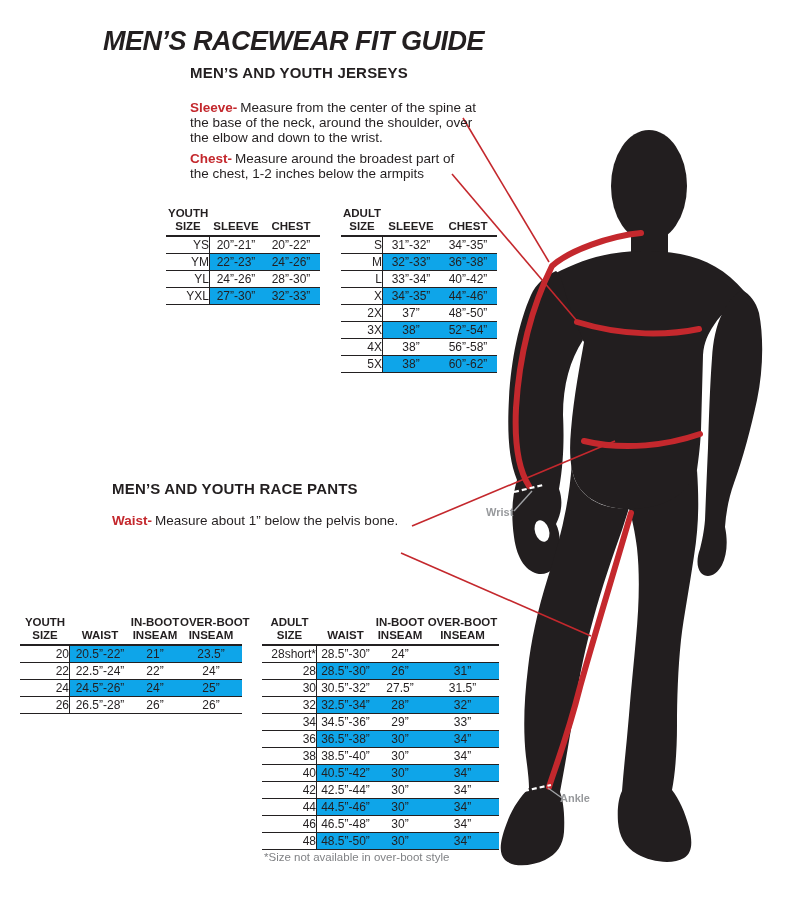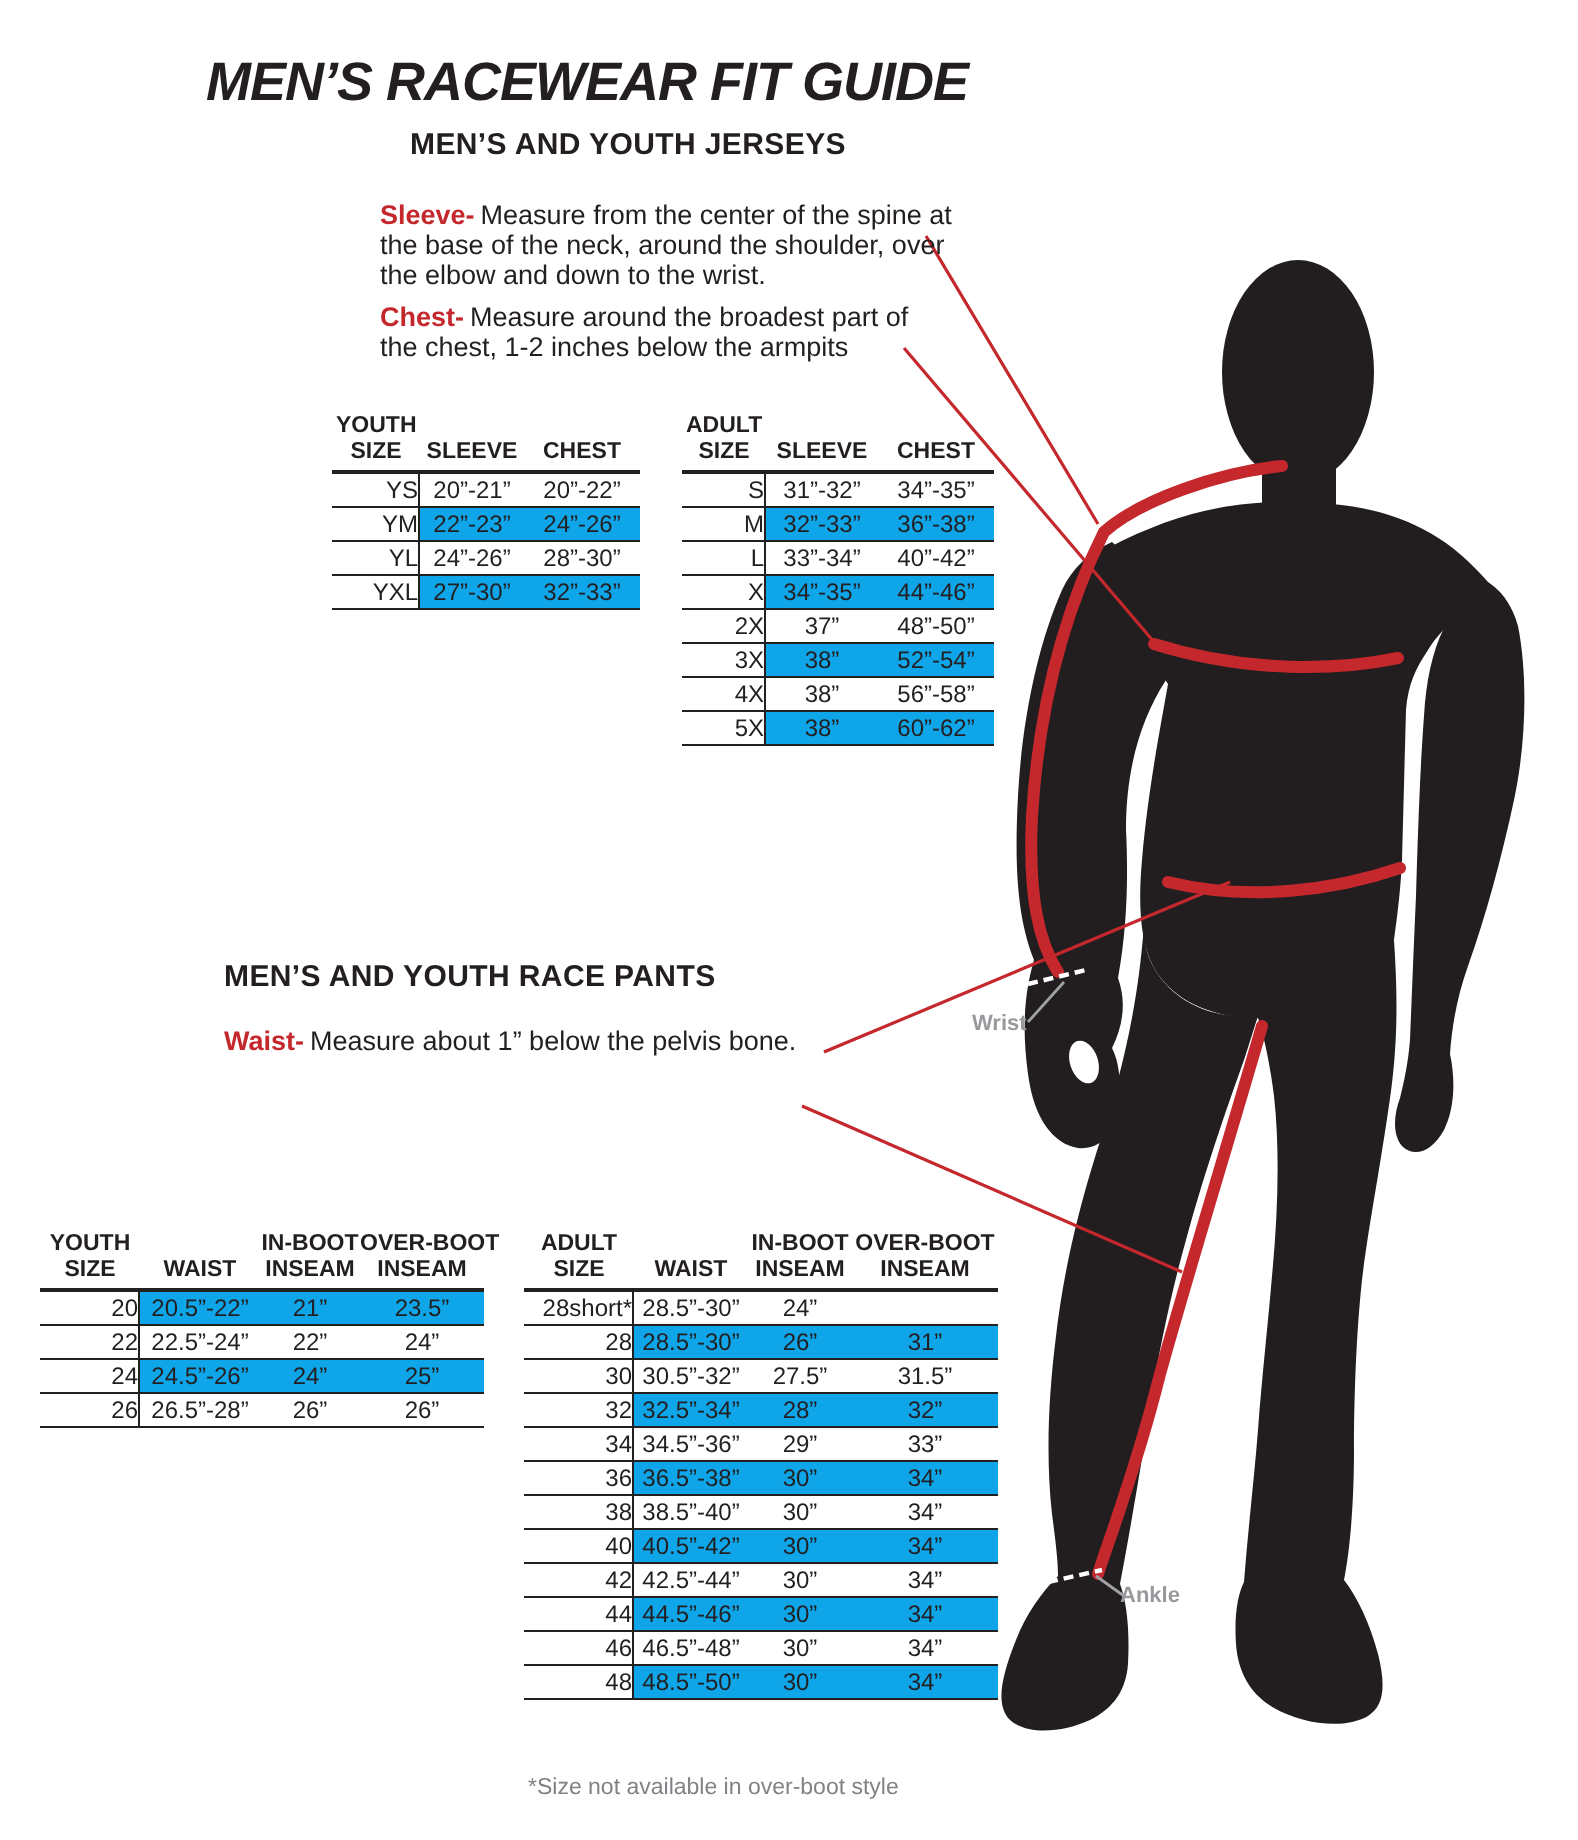--- a/index.html
+++ b/index.html
@@ -7,21 +7,21 @@
     position:relative;width:789px;height:920px;background:#fff;overflow:hidden;
     font-family:"Liberation Sans",sans-serif;color:#231f20;
   }
   #figure-svg{position:absolute;left:0;top:0;z-index:0;}
   .abs{position:absolute;z-index:1;}
   .page-title{
     left:103px;top:26px;font-size:27px;font-weight:bold;font-style:italic;
     letter-spacing:-0.5px;white-space:nowrap;
   }
   .sec-heading{font-size:15px;font-weight:bold;white-space:nowrap;letter-spacing:0.2px;}
-  .jerseys-heading{left:190px;top:64px;margin-left:15px;}
+  .jerseys-heading{left:190px;top:64px;}
   .pants-heading{left:112px;top:480px;}
   .note{font-size:13.5px;line-height:15px;}
   .note .term{color:#c4282d;font-weight:bold;margin-right:3px;}
   .note-sleeve{left:190px;top:100px;width:296px;}
   .note-chest{left:190px;top:151px;width:272px;}
   .note-waist{left:112px;top:513px;white-space:nowrap;}
   .note-inseam{left:112px;top:543px;white-space:nowrap;}
   .note-waist,.note-inseam{font-size:13.5px;}
 
   
@@ -50,21 +50,21 @@
   .pants-youth .c1{width:60px;}
   .pants-youth .c2{width:50px;}
   .pants-youth .c3{width:62px;}
 
   .pants-adult{left:262px;top:616px;}
   .pants-adult .c0{width:55px;}
   .pants-adult .c1{width:57px;}
   .pants-adult .c2{width:52px;}
   .pants-adult .c3{width:73px;}
 
-  .footnote{left:264px;top:851px;font-size:11.5px;color:#808285;white-space:nowrap;margin-top:37px;}
+  .footnote{left:264px;top:851px;font-size:11.5px;color:#808285;white-space:nowrap;}
   .fig-label{font-size:11px;color:#97999c;white-space:nowrap;font-weight:bold;}
   .wrist-label{left:486px;top:506px;}
   .ankle-label{left:560px;top:792px;}
 </style>
 </head>
 <body>
 
 <div id="canvas">
 
   <svg id="figure-svg" width="789" height="920" viewBox="0 0 789 920">

